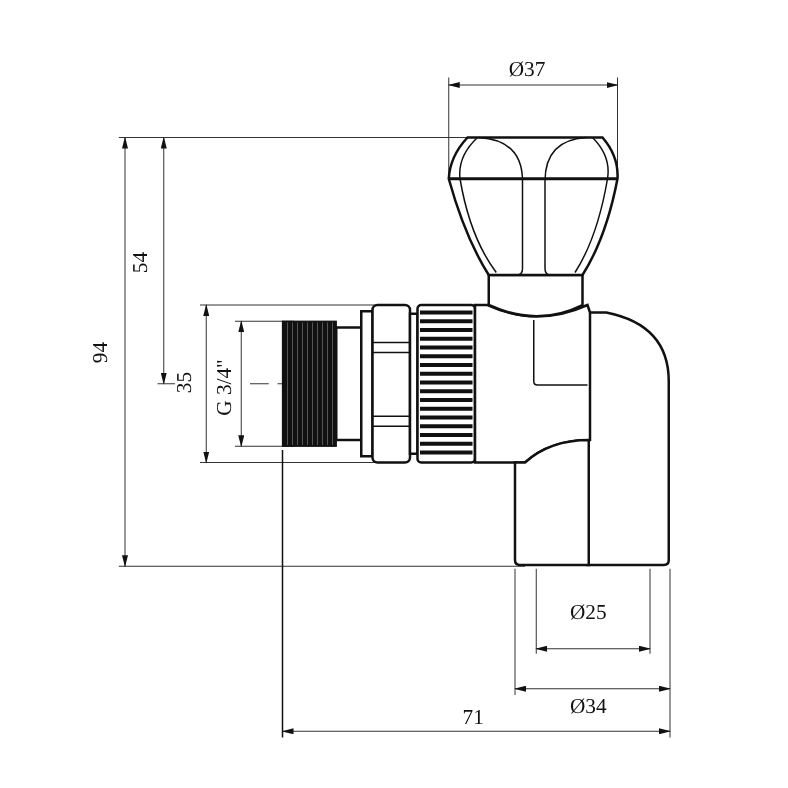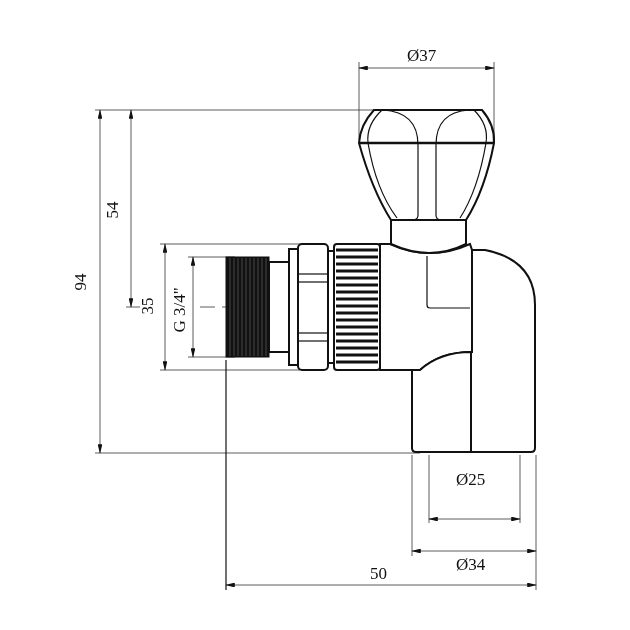--- a/index.html
+++ b/index.html
@@ -141,16 +141,16 @@
     <line class="dim" x1="536" y1="556" x2="536" y2="590"></line>
     <line class="dim" x1="226" y1="585" x2="536" y2="585" marker-start="url(#al)" marker-end="url(#ar)"></line>
   </g>
 </svg>
 
 <div class="lbl" style="left:407px;top:46px;">Ø37</div>
 <div class="lbl rot" style="left:72px;top:272px;">94</div>
 <div class="lbl rot" style="left:104px;top:200px;">54</div>
 <div class="lbl rot" style="left:139px;top:296px;">35</div>
 <div class="lbl rot" style="left:157px;top:300px;">G 3/4"</div>
-<div class="lbl" style="left:456px;top:470px;">Ø25</div>
+<div class="lbl" style="left:456px;top:480px;">Ø25</div>
 <div class="lbl" style="left:456px;top:555px;">Ø34</div>
-<div class="lbl" style="left:370px;top:564px;">50</div>
+<div class="lbl" style="left:370px;top:564px;">71</div>
 </div>
 
 </body></html>

